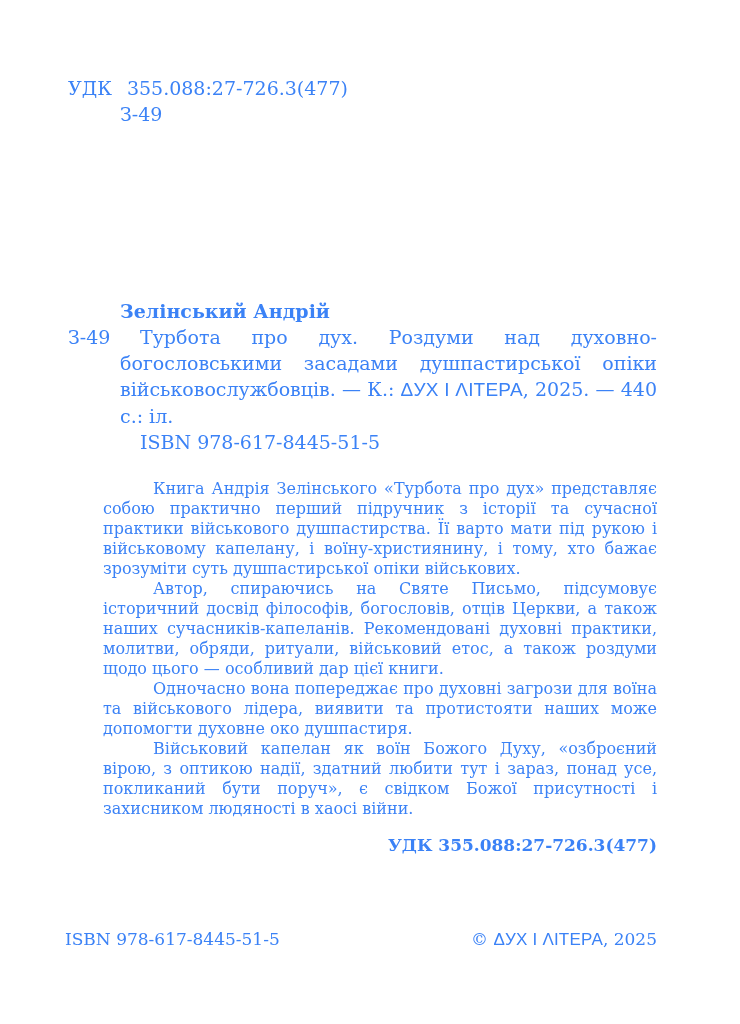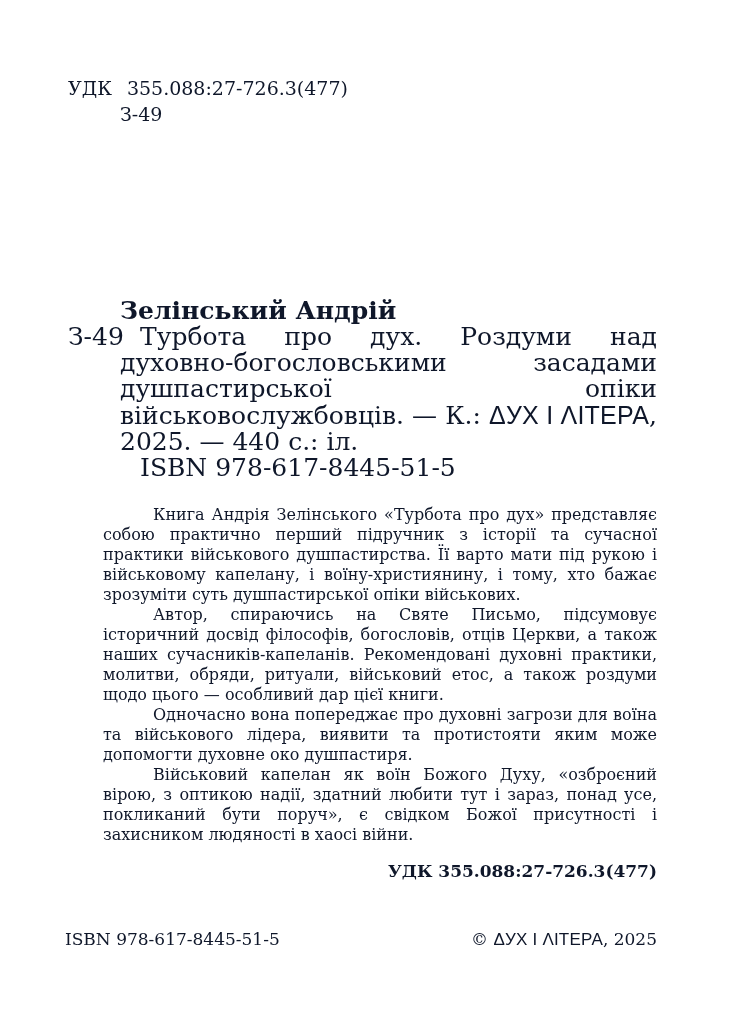--- a/index.html
+++ b/index.html
@@ -1,42 +1,42 @@
 <!DOCTYPE html>
 <html lang="uk"><head>
 <meta charset="utf-8">
 <style>
   html, body { margin: 0; padding: 0; background: #e8e8e8; }
   .page {
     width: 740px;
     height: 1024px;
     margin: 0 auto;
     background: #ffffff;
-    color: #0f172a;
+    color: #3b82f6;
     font-family: "DejaVu Serif", "Liberation Serif", serif;
     position: relative;
     box-sizing: border-box;
     padding: 75px 83px 0 68px;
     overflow: hidden;
   }
   .sans {
     font-family: Liberation Sans, sans-serif;
     letter-spacing: 0.2px;
   }
 
   
   .udc-top { font-size: 19px; line-height: 26px; }
   .udc-top .udc-label { display: inline-block; margin-right: 15px; }
   .udc-top .udc-code-line { margin-left: 52px; }
 
   
   .catalog {
     margin-top: 171px;
     margin-left: 52px;
-    font-size: 25px;
+    font-size: 19px;
     line-height: 26px;
   }
   .catalog-author { font-weight: bold; }
   .catalog-entry {
     position: relative;
     text-align: justify;
     text-indent: 20px;
     margin: 0;
   }
   .catalog-entry .hang-code {
@@ -95,21 +95,21 @@
     <div class="catalog-author">Зелінський Андрій</div>
     <p class="catalog-entry">
       <span class="hang-code">З-49</span><span>Турбота про дух. Роздуми над духовно-богословськими засадами душпастирської опіки військовослужбовців. — К.: </span><span class="sans">ΔУХ І ΛІТЕРА</span><span>, 2025. — 440 с.: іл.</span>
     </p>
     <div class="catalog-isbn">ISBN 978-617-8445-51-5</div>
   </div>
 
   <div class="annotation">
     <p>Книга Андрія Зелінського «Турбота про дух» представляє собою практично перший підручник з історії та сучасної практики військового душпастирства. Її варто мати під рукою і військовому капелану, і воїну-християнину, і тому, хто бажає зрозуміти суть душпастирської опіки військових.</p>
     <p>Автор, спираючись на Святе Письмо, підсумовує історичний досвід філософів, богословів, отців Церкви, а також наших сучасників-капеланів. Рекомендовані духовні практики, молитви, обряди, ритуали, військовий етос, а також роздуми щодо цього — особливий дар цієї книги.</p>
-    <p>Одночасно вона попереджає про духовні загрози для воїна та військового лідера, виявити та протистояти яким може допомогти духовне око душпастиря.</p>
+    <p>Одночасно вона попереджає про духовні загрози для воїна та військового лідера, виявити та протистояти наших може допомогти духовне око душпастиря.</p>
     <p>Військовий капелан як воїн Божого Духу, «озброєний вірою, з оптикою надії, здатний любити тут і зараз, понад усе, покликаний бути поруч», є свідком Божої присутності і захисником людяності в хаосі війни.</p>
   </div>
 
   <div class="udc-footer">УДК 355.088:27-726.3(477)</div>
 
   <div class="bottom-row">
     <div class="bottom-isbn">ISBN 978-617-8445-51-5</div>
     <div class="copyright-block">
       <div><span>© </span><span class="sans">ΔУХ І ΛІТЕРА</span><span>, 2025</span></div>
     </div>

